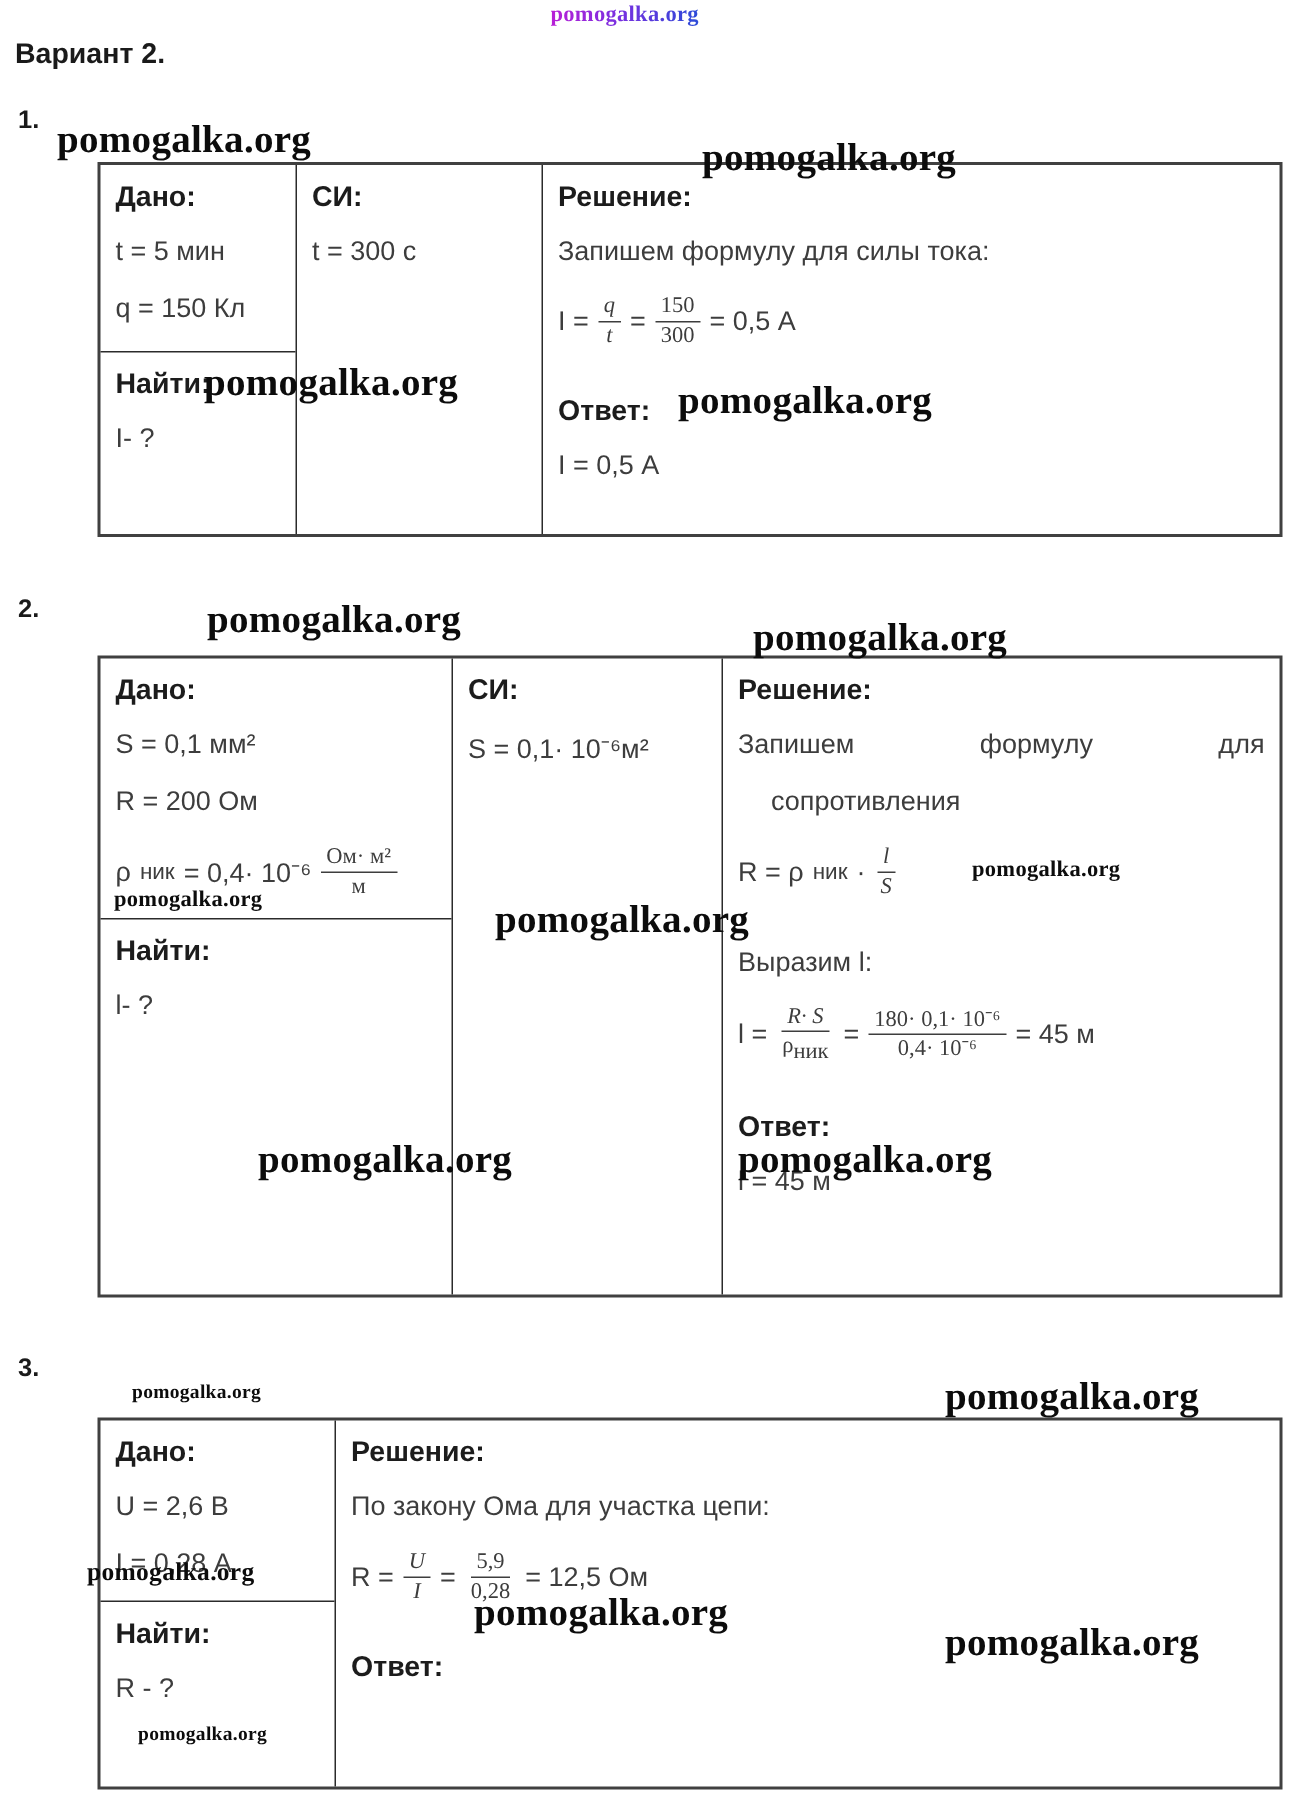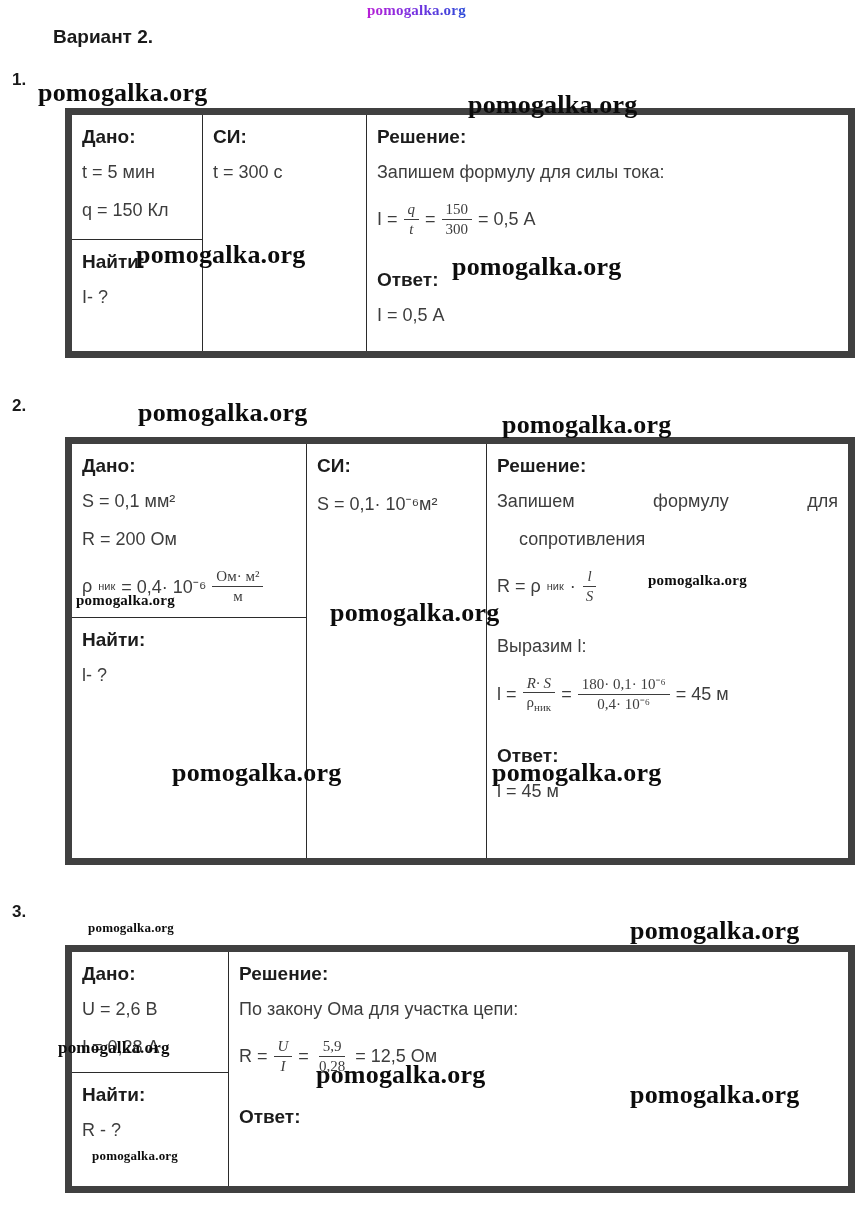--- a/index.html
+++ b/index.html
@@ -16,39 +16,39 @@
   .wm-md { font-size:15px; }
   .wm-md2 { font-size:17px; }
   .wm-sm { font-size:13px; }
   .wm-top {
     font-size:15px;
     background:linear-gradient(90deg,#b81fd6 0%,#7a2fe0 45%,#2b4bd8 100%);
     -webkit-background-clip:text; background-clip:text;
     -webkit-text-fill-color:transparent; color:#7a2fe0;
   }
   
-  .page-title { position:absolute; left:10px; top:26px; font-size:19px; font-weight:700; color:#1a1a1a;margin-left:43px; }
+  .page-title { position:absolute; left:10px; top:26px; font-size:19px; font-weight:700; color:#1a1a1a; }
   .prob-num { position:absolute; font-size:17px; font-weight:700; color:#1a1a1a; }
   
-  .table { position:absolute; border:7px solid #404040; display:flex; box-sizing:border-box; background:#fff; z-index:1;justify-content:space-between; }
+  .table { position:absolute; border:2px solid #404040; display:flex; box-sizing:border-box; background:#fff; z-index:1;justify-content:space-between; }
   .col { box-sizing:border-box; border-right:1px solid #2b2b2b; display:flex; flex-direction:column; }
   .col:last-child { border-right:none; }
   .cell { padding:9px 10px 6px 10px; box-sizing:border-box; }
   .cell-bottom { border-top:1px solid #2b2b2b; flex:1; }
   .lbl { font-size:19px; font-weight:700; color:#1c1c1c; margin:2px 0 14px 0; }
   .line { font-size:18px; margin:0 0 17px 0; }
   .justify { text-align:justify; text-align-last:justify; }
   .indent { padding-left:22px; }
   
   .formula { font-size:18px; display:flex; align-items:center; gap:6px; margin:4px 0 18px 0; flex-wrap:nowrap; }
   .frac { display:inline-flex; flex-direction:column; align-items:center; font-family:"Liberation Serif", serif; font-size:15px; line-height:1.25; }
   .frac .num { border-bottom:1px solid #3d3d3d; padding:0 4px; display:block; }
   .frac .den { padding:0 4px; display:block; }
   .var { font-style:italic; }
-  sub.small { font-size:11px; }
+  sub.small { font-size:15px; }
   .gap-lg { margin-top:30px; }
   .t1 { left:65px; top:108px; width:790px; height:250px; }
   .t1 .c1 { width:131px; } .t1 .c1-top { height:124px; } .t1 .c2 { width:164px; } .t1 .c3 { flex:1; }
   .t2 { left:65px; top:437px; width:790px; height:428px; }
   .t2 .c1 { width:235px; } .t2 .c1-top { height:173px; } .t2 .c2 { width:180px; } .t2 .c3 { flex:1; }
   .t3 { left:65px; top:945px; width:790px; height:248px; }
   .t3 .c1 { width:157px; } .t3 .c1-top { height:120px; } .t3 .c2 { flex:1; }
 </style>
 </head>
 <body>

